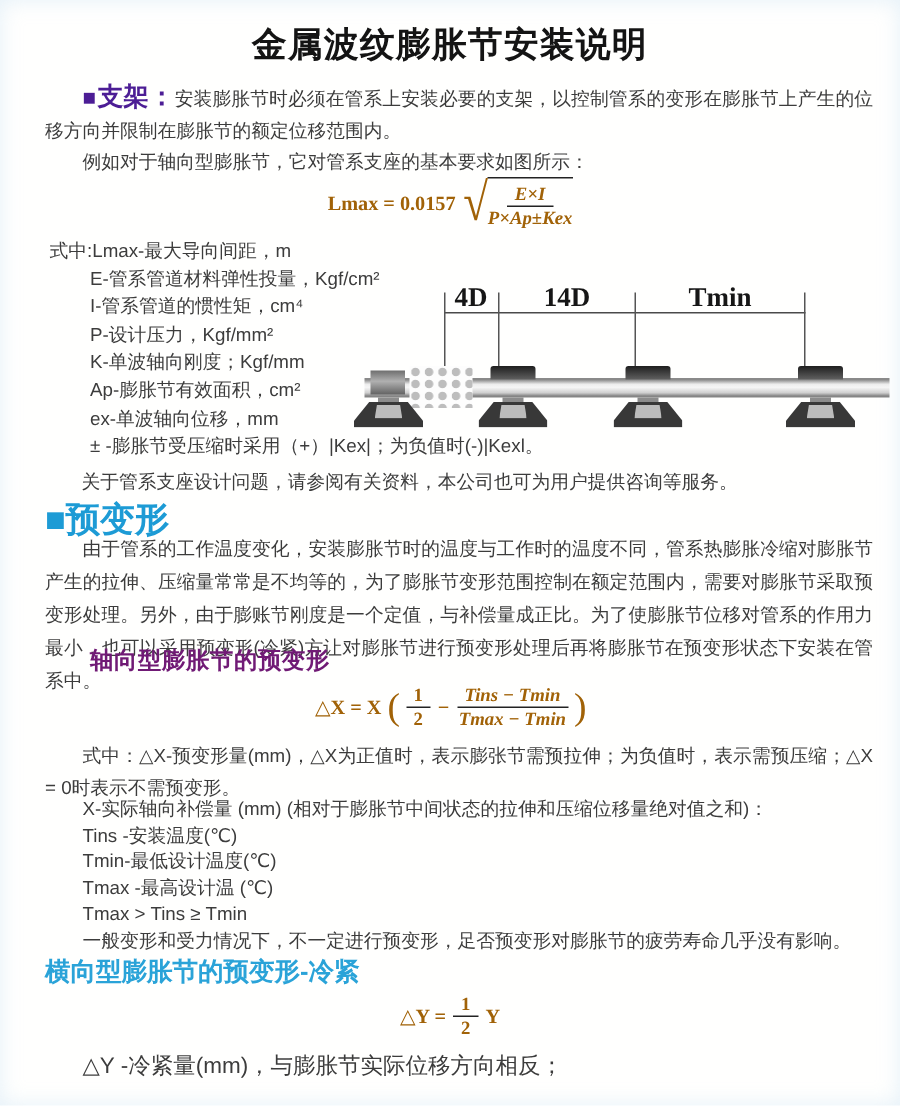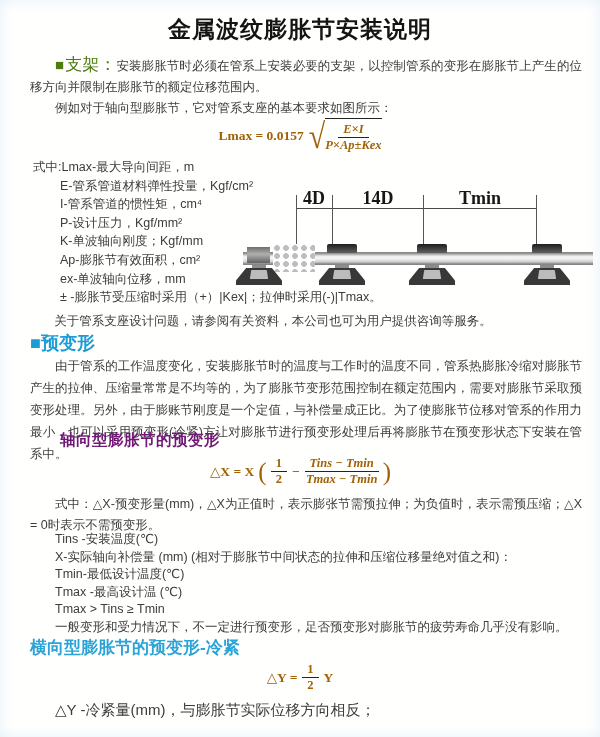--- a/index.html
+++ b/index.html
@@ -2,23 +2,23 @@
 <html lang="zh"><head>
 <meta charset="utf-8">
 <style>
   html,body{margin:0;padding:0;background:#ffffff;}
   .page{position:relative;width:600px;height:737px;background:#fffffe;overflow:hidden;
         font-family:"Liberation Sans","DejaVu Sans",sans-serif;color:#3c3c3c;
         box-shadow:inset 0 0 14px rgba(185,215,238,.38);}
   .abs{position:absolute;}
   .title{left:0;right:0;top:14px;text-align:center;font-size:23px;font-weight:bold;color:#141414;letter-spacing:1px;}
   .para{left:30px;right:18px;font-size:12.5px;line-height:21px;text-align:justify;text-indent:2em;margin:0;}
-  .sec-head{color:#4d7c0f;font-weight:normal;font-size:17px;margin-top:36px;}
+  .sec-head{color:#4c1d95;font-weight:bold;font-size:17px;margin-top:36px;}
   .sec-head .sq{font-size:15px;margin-right:1px;}
-  .h-blue-lg{left:30px;color:#1d9bd5;font-weight:bold;font-size:18px;}
+  .h-blue-lg{left:30px;color:#1d9bd5;font-weight:bold;font-size:23px;}
   .h-blue-md{left:60px;color:#701a75;font-weight:bold;font-size:15.5px;letter-spacing:.5px;}
   .defs{left:33px;right:18px;font-size:12.5px;line-height:18.6px;}
   .defs .d{white-space:nowrap;}
   .defs .ind{padding-left:27px;}
   .defs .closing{padding-left:0;text-indent:1.7em;margin-top:5px;white-space:normal;}
   .axlines{left:30px;right:18px;font-size:12.5px;line-height:17.6px;}
   .axlines .d{padding-left:25px;}
   
   .formula{left:0;right:0;display:flex;justify-content:center;align-items:center;gap:5px;
            font-family:"Liberation Serif","DejaVu Serif",serif;font-weight:bold;color:#a16207;font-size:13.5px;}
@@ -74,21 +74,21 @@
   </div>
 
   <div class="abs defs" style="top:158px;">
     <div class="d">式中:Lmax-最大导向间距，m</div>
     <div class="d ind">E-管系管道材料弹性投量，Kgf/cm²</div>
     <div class="d ind">I-管系管道的惯性矩，cm⁴</div>
     <div class="d ind">P-设计压力，Kgf/mm²</div>
     <div class="d ind">K-单波轴向刚度；Kgf/mm</div>
     <div class="d ind">Ap-膨胀节有效面积，cm²</div>
     <div class="d ind">ex-单波轴向位移，mm</div>
-    <div class="d ind">± -膨胀节受压缩时采用（+）|Kex|；拉伸时采用(-)|Tmax。</div>
+    <div class="d ind">± -膨胀节受压缩时采用（+）|Kex|；为负值时(-)|Kexl。</div>
     <div class="d closing">关于管系支座设计问题，请参阅有关资料，本公司也可为用户提供咨询等服务。</div>
   </div>
 
   <div class="abs diagram">
     <div class="dim-line"></div>
     <div class="tick" style="left:53px;"></div>
     <div class="tick" style="left:89px;"></div>
     <div class="tick" style="left:180px;"></div>
     <div class="tick" style="left:293px;"></div>
     <div class="dlabel" style="left:71px;">4D</div>
@@ -127,22 +127,22 @@
     <span class="frac">
       <span class="fnum it">Tins − Tmin</span>
       <span class="it">Tmax − Tmin</span>
     </span>
     <span class="paren">)</span>
   </div>
 
   <p class="abs para" style="top:494px;line-height:20.5px;">式中：△X-预变形量(mm)，△X为正值时，表示膨张节需预拉伸；为负值时，表示需预压缩；△X = 0时表示不需预变形。</p>
 
   <div class="abs axlines" style="top:531px;">
+    <div class="d">X-实际轴向补偿量 (mm) (相对于膨胀节中间状态的拉伸和压缩位移量绝对值之和)：</div>
     <div class="d">Tins -安装温度(℃)</div>
-    <div class="d">X-实际轴向补偿量 (mm) (相对于膨胀节中间状态的拉伸和压缩位移量绝对值之和)：</div>
     <div class="d">Tmin-最低设计温度(℃)</div>
     <div class="d">Tmax -最高设计温 (℃)</div>
     <div class="d">Tmax &gt; Tins ≥ Tmin</div>
     <div class="d">一般变形和受力情况下，不一定进行预变形，足否预变形对膨胀节的疲劳寿命几乎没有影响。</div>
   </div>
 
   <div class="abs h-blue-lg" style="top:636px;left:30px;font-size:17px;color:#2aa3d8;">横向型膨胀节的预变形-冷紧</div>
 
   <div class="abs formula" style="top:662px;">
     <span>△Y =</span>

